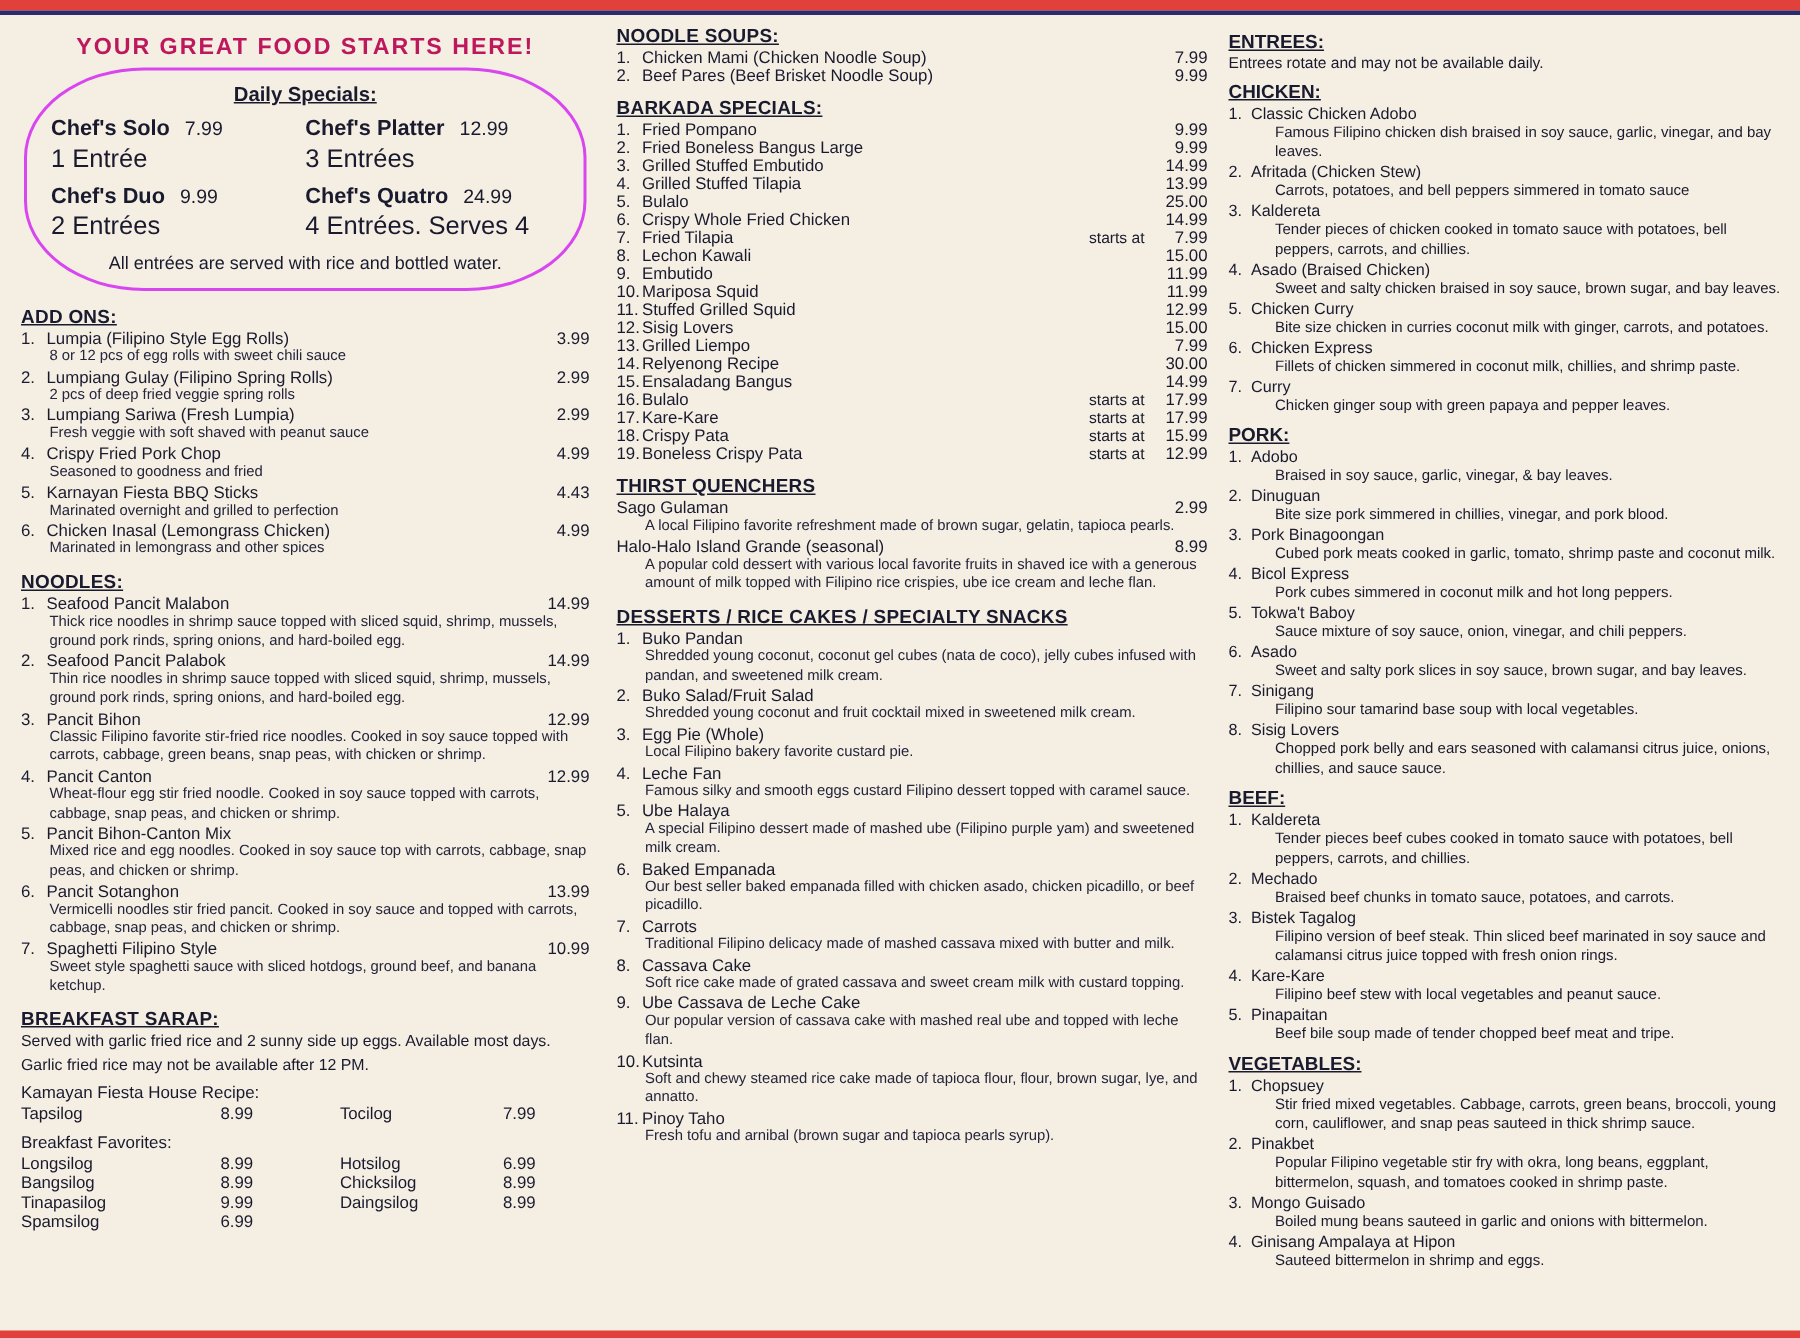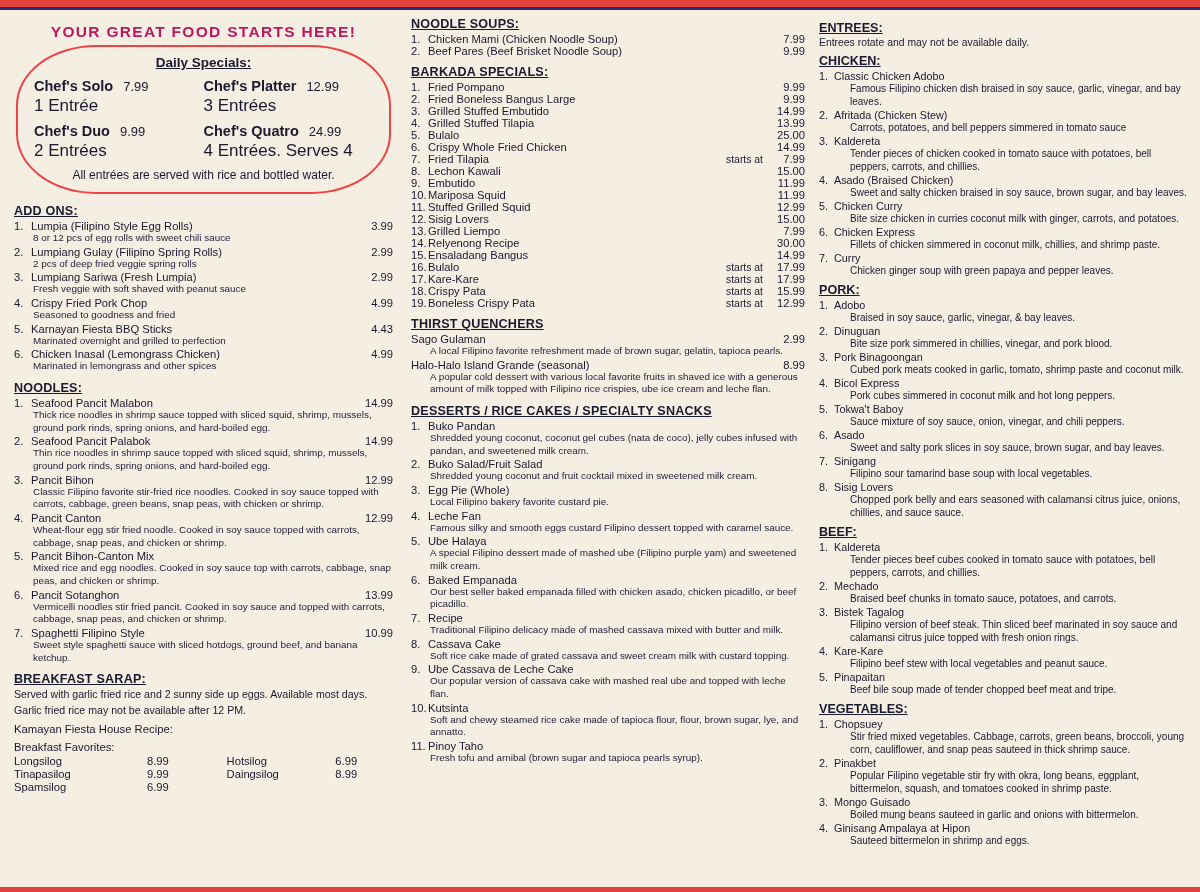--- a/index.html
+++ b/index.html
@@ -28,21 +28,21 @@
   .col1{width:405px;padding:10px 12px 0 14px;}
   .col2{width:410px;padding:8px 10px 0 6px;}
   .col3{width:385px;padding:8px 8px 0 4px;}
 
   .headline{
     text-align:center;font-size:15.5px;letter-spacing:1.3px;
     font-weight:700;margin:6px 0 4px 0;color:#be185d;
   }
 
   .specials{
-    border:2px solid #ef4444;border-radius:80px/60px;
+    border:2px solid #d946ef;border-radius:80px/60px;
     padding:8px 16px 10px 16px;margin:0 2px 10px 2px;
   }
   .specials .ttl{
     text-align:center;font-size:13.5px;font-weight:700;text-decoration:underline;
     margin-bottom:8px;
   }
   .sp-row{display:flex;margin-bottom:2px;}
   .sp-cell{width:50%;display:flex;align-items:baseline;}
   .sp-name{font-size:14.5px;font-weight:600;}
   .sp-price{font-size:13px;margin-left:10px;}
@@ -239,29 +239,45 @@
             </div>
           <div class="desc">Sweet style spaghetti sauce with sliced hotdogs, ground beef, and banana ketchup.</div>
         </div>
       </div>
 
       <div class="sec-ttl">BREAKFAST SARAP:</div>
       <div class="sub-line">Served with garlic fried rice and 2 sunny side up eggs. Available most days.</div>
       <div class="sub-line">Garlic fried rice may not be available after 12 PM.</div>
 
       <div class="bk-ttl">Kamayan Fiesta House Recipe:</div>
+      <table class="bk-tab">
+        <tbody>
+            <tr>
+          <td class="n">Tapsilog</td>
+          <td class="p">8.99</td>
+          <td class="n2">Tocilog</td>
+          <td class="p">7.99</td>
+        </tr>
+      </tbody>
+        </table>
 
       <div class="bk-ttl">Breakfast Favorites:</div>
       <table class="bk-tab">
         <tbody>
             <tr>
           <td class="n">Longsilog</td>
           <td class="p">8.99</td>
           <td class="n2">Hotsilog</td>
           <td class="p">6.99</td>
+        </tr>
+        <tr>
+          <td class="n">Bangsilog</td>
+          <td class="p">8.99</td>
+          <td class="n2">Chicksilog</td>
+          <td class="p">8.99</td>
         </tr>
         <tr>
           <td class="n">Tinapasilog</td>
           <td class="p">9.99</td>
           <td class="n2">Daingsilog</td>
           <td class="p">8.99</td>
         </tr>
         <tr>
           <td class="n">Spamsilog</td>
           <td class="p">6.99</td>
@@ -463,21 +479,21 @@
         <div class="item">
           <div class="row">
               <span class="num">6.</span>
               <span class="nm">Baked Empanada</span>
             </div>
           <div class="desc">Our best seller baked empanada filled with chicken asado, chicken picadillo, or beef picadillo.</div>
         </div>
         <div class="item">
           <div class="row">
               <span class="num">7.</span>
-              <span class="nm">Recipe</span>
+              <span class="nm">Carrots</span>
             </div>
           <div class="desc">Traditional Filipino delicacy made of mashed cassava mixed with butter and milk.</div>
         </div>
         <div class="item">
           <div class="row">
               <span class="num">8.</span>
               <span class="nm">Cassava Cake</span>
             </div>
           <div class="desc">Soft rice cake made of grated cassava and sweet cream milk with custard topping.</div>
         </div>

